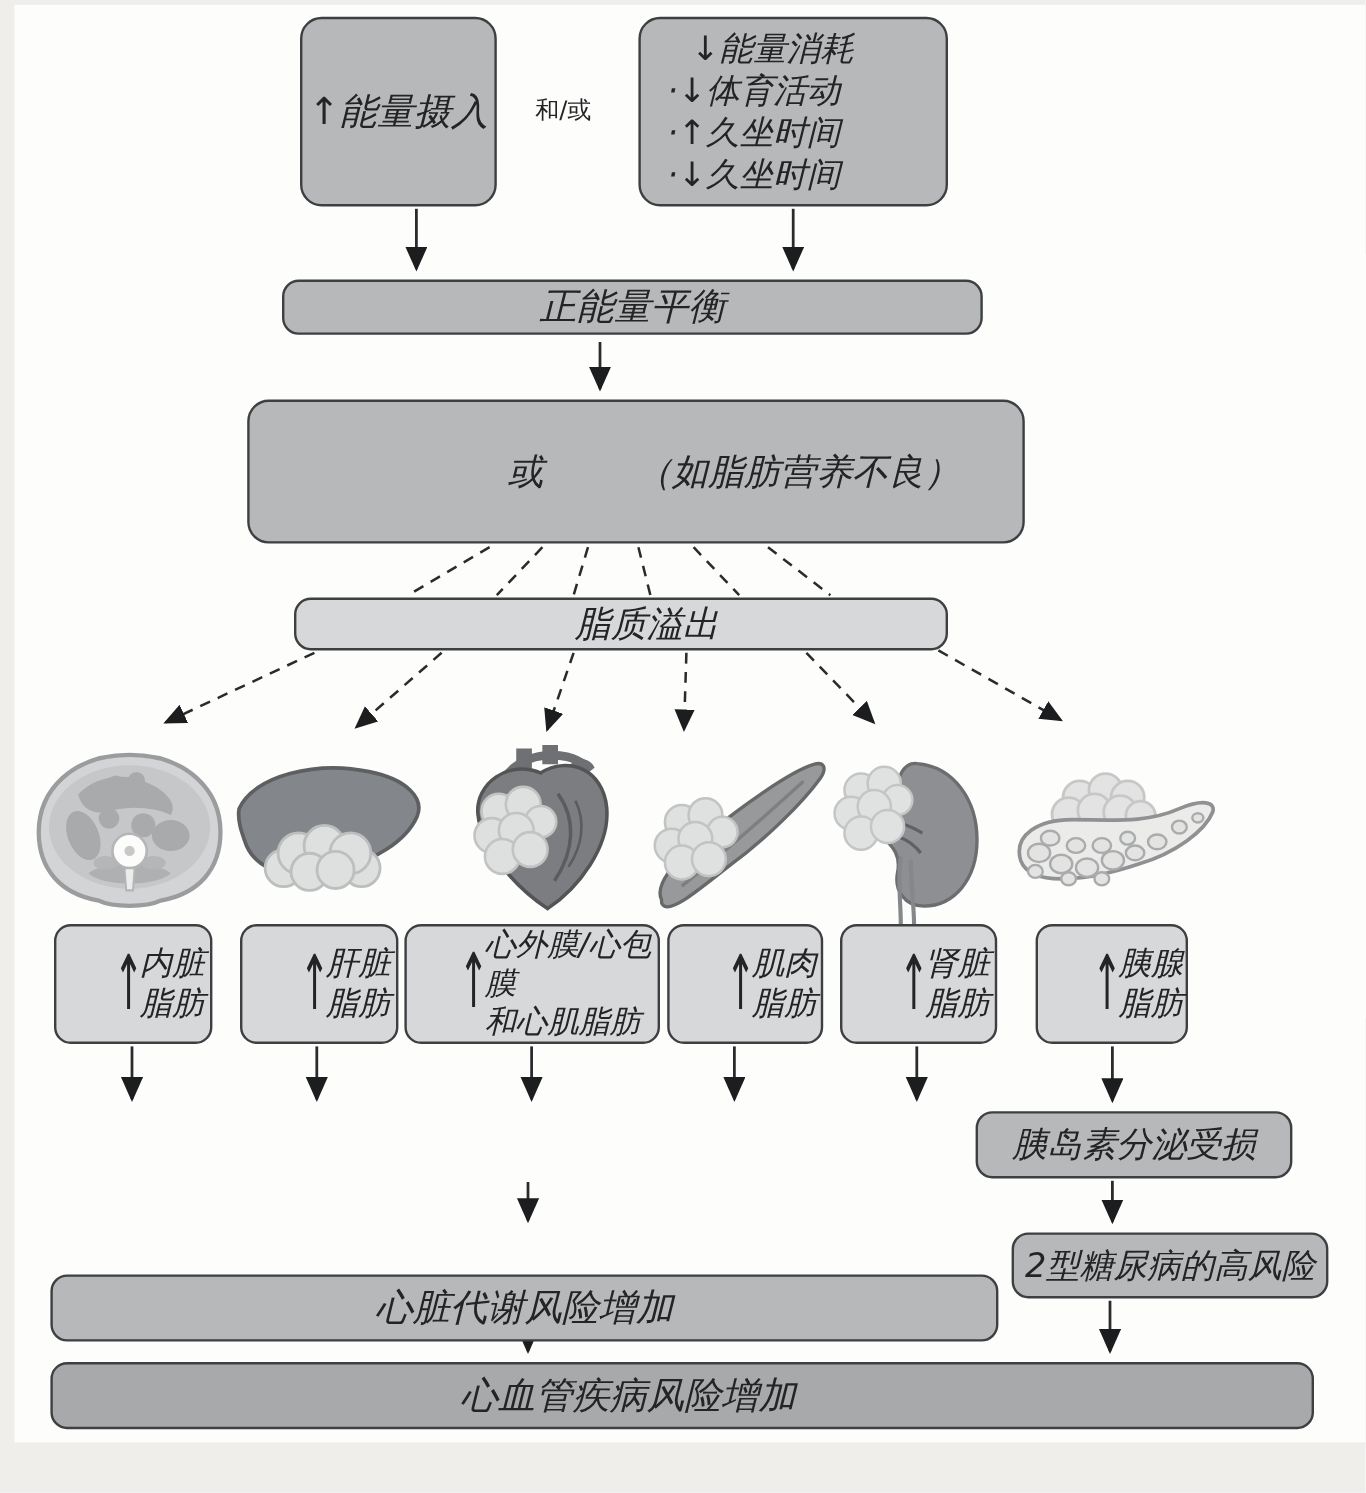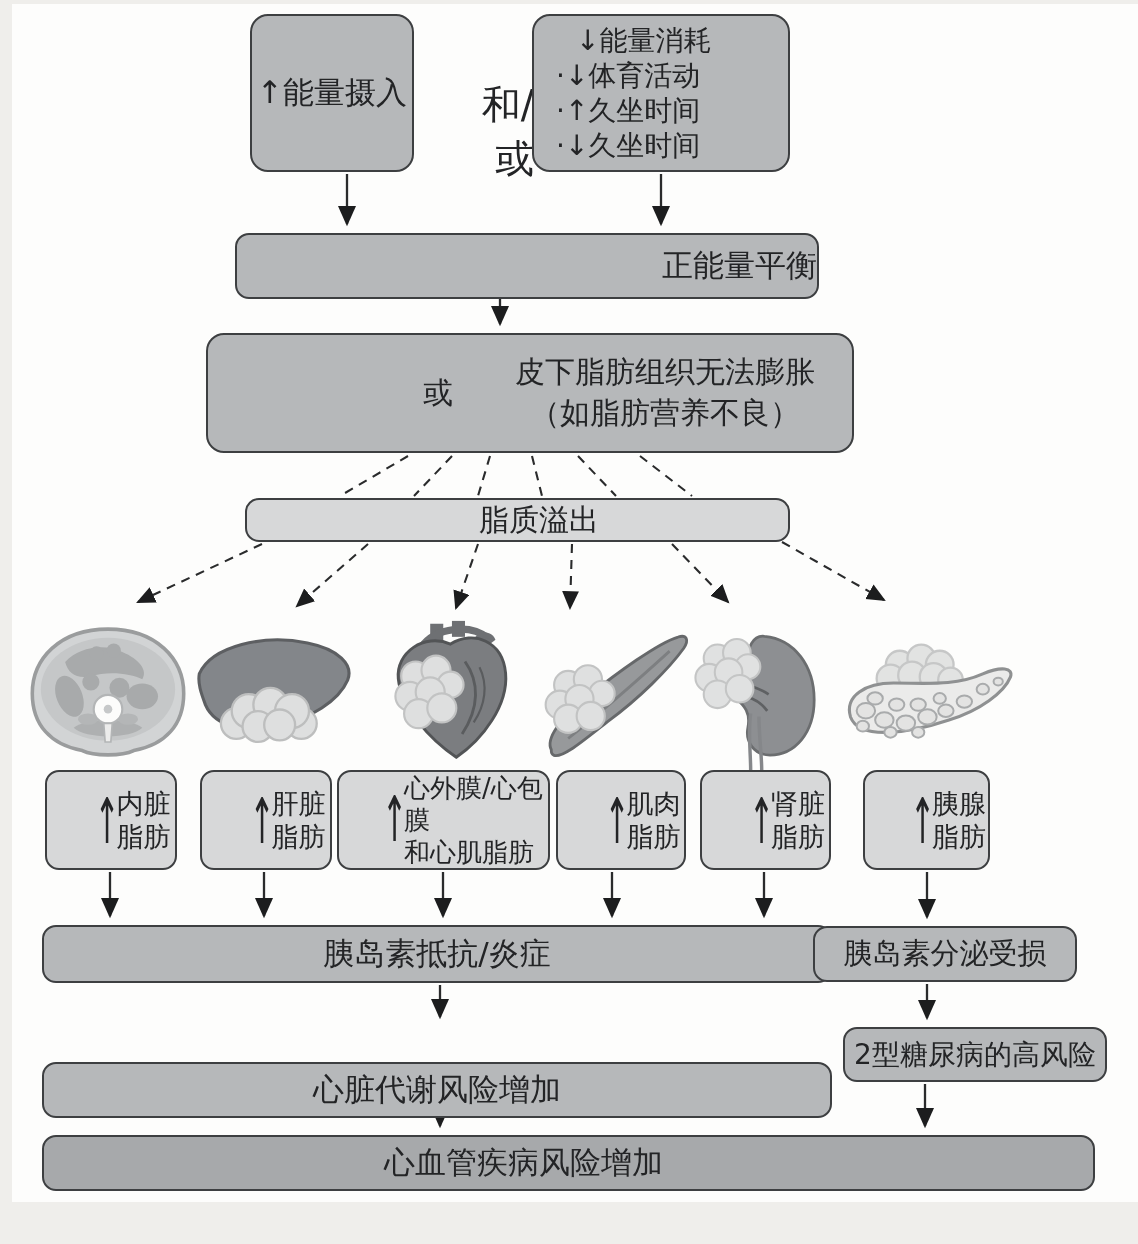--- a/index.html
+++ b/index.html
@@ -2,38 +2,38 @@
 <html><head>
 <meta charset="utf-8">
 <style>
   html,body { margin:0; padding:0; }
   body { font-family:"DejaVu Sans", sans-serif; color:#232426; }
   .canvas { position:relative; width:1138px; height:1244px; background:#efeeeb; overflow:hidden; }
   .paper  { position:absolute; left:12px; top:4px; width:1126px; height:1198px; background:#fdfdfc; }
   .connectors { position:absolute; left:0; top:0; pointer-events:none; }
 
   .node { position:absolute; box-sizing:border-box; border:2.5px solid #3d3f41; background:#b6b8ba;
-          display:flex; align-items:center; justify-content:center; text-align:center; }
+          display:flex; align-items:center; justify-content:center; text-align:center;font-style:italic; }
   .rounded-lg { border-radius:18px; }
   .rounded-md { border-radius:14px; }
   .bar { border-radius:14px; }
   .light { background:#d7d8d9;padding-left:43px; }
   .dark  { background:#a7a9ab; }
 
   .t31 { font-size:31px; } .t30 { font-size:30px; }
   .t27 { font-size:27px; line-height:33px; } .t26 { font-size:26px; line-height:32px; }
 
   .intake { left:250px; top:14px; width:164px; height:158px; }
-  .andor  { position:absolute; left:446px; top:78px; width:88px; text-align:right; font-size:39px; }
+  .andor  { position:absolute; left:446px; top:78px; width:88px; text-align:left; font-size:20px; }
   .expend { left:532px; top:14px; width:258px; height:158px; flex-direction:column; align-items:flex-start;
             justify-content:center; padding-left:22px; }
   .expend .ln { font-size:28px; line-height:35px; text-align:left; }
   .expend .ln.first { margin-left:20px; }
 
-  .balance { left:235px; top:233px; width:584px; height:66px;justify-content:flex-end; }
+  .balance { left:235px; top:233px; width:584px; height:46px; }
 
   .expansion { left:206px; top:333px; width:648px; height:120px; }
   .expansion .blk { position:absolute; top:0; height:100%; display:flex; flex-direction:column; justify-content:center; }
   .exp-left  { left:22px; text-align:left; }
   .exp-or    { left:200px; width:60px; align-items:center; }
   .exp-right { left:282px; width:350px; align-items:center; }
 
   .spill { left:245px; top:498px; width:545px; height:44px; }
 
   .organ { position:absolute; }
@@ -112,21 +112,20 @@
 
   <div class="node bar balance t31">
     <span>正能量平衡</span>
   </div>
 
   <div class="node rounded-lg expansion">
     <div class="blk exp-or t30">
       <div>或</div>
     </div>
     <div class="blk exp-right t30">
-      <div>皮下脂肪组织无法膨胀</div>
       <div>（如脂肪营养不良）</div>
     </div>
   </div>
 
   <div class="node bar light spill t30">
     <span>脂质溢出</span>
   </div>
 
   <svg class="organ" style="left:22px; top:622px;" width="172" height="140" viewBox="0 0 120 98">
     <path d="M60,5 C94,5 113,26 113,50 C113,72 100,86 78,90 C70,94 50,94 42,90 C20,86 7,72 7,50 C7,26 26,5 60,5 Z" fill="#d2d4d5" stroke="#9a9c9d" stroke-width="2.5"></path>
@@ -276,23 +275,20 @@
     </span>
   </div>
   <div class="node rounded-md light fatbox fb6 t27">
     <span class="arrow">↑</span>
     <span class="lines">
       <div>胰腺</div>
       <div>脂肪</div>
     </span>
   </div>
 
-  <div class="node bar ir t31">
-    <span>胰岛素抵抗/炎症</span>
-  </div>
   <div class="node bar isec">
     <span>胰岛素分泌受损</span>
   </div>
   <div class="node bar cmr t31">
     <span>心脏代谢风险增加</span>
   </div>
   <div class="node bar t2d">
     <span>2型糖尿病的高风险</span>
   </div>
   <div class="node bar dark cvd t31">

